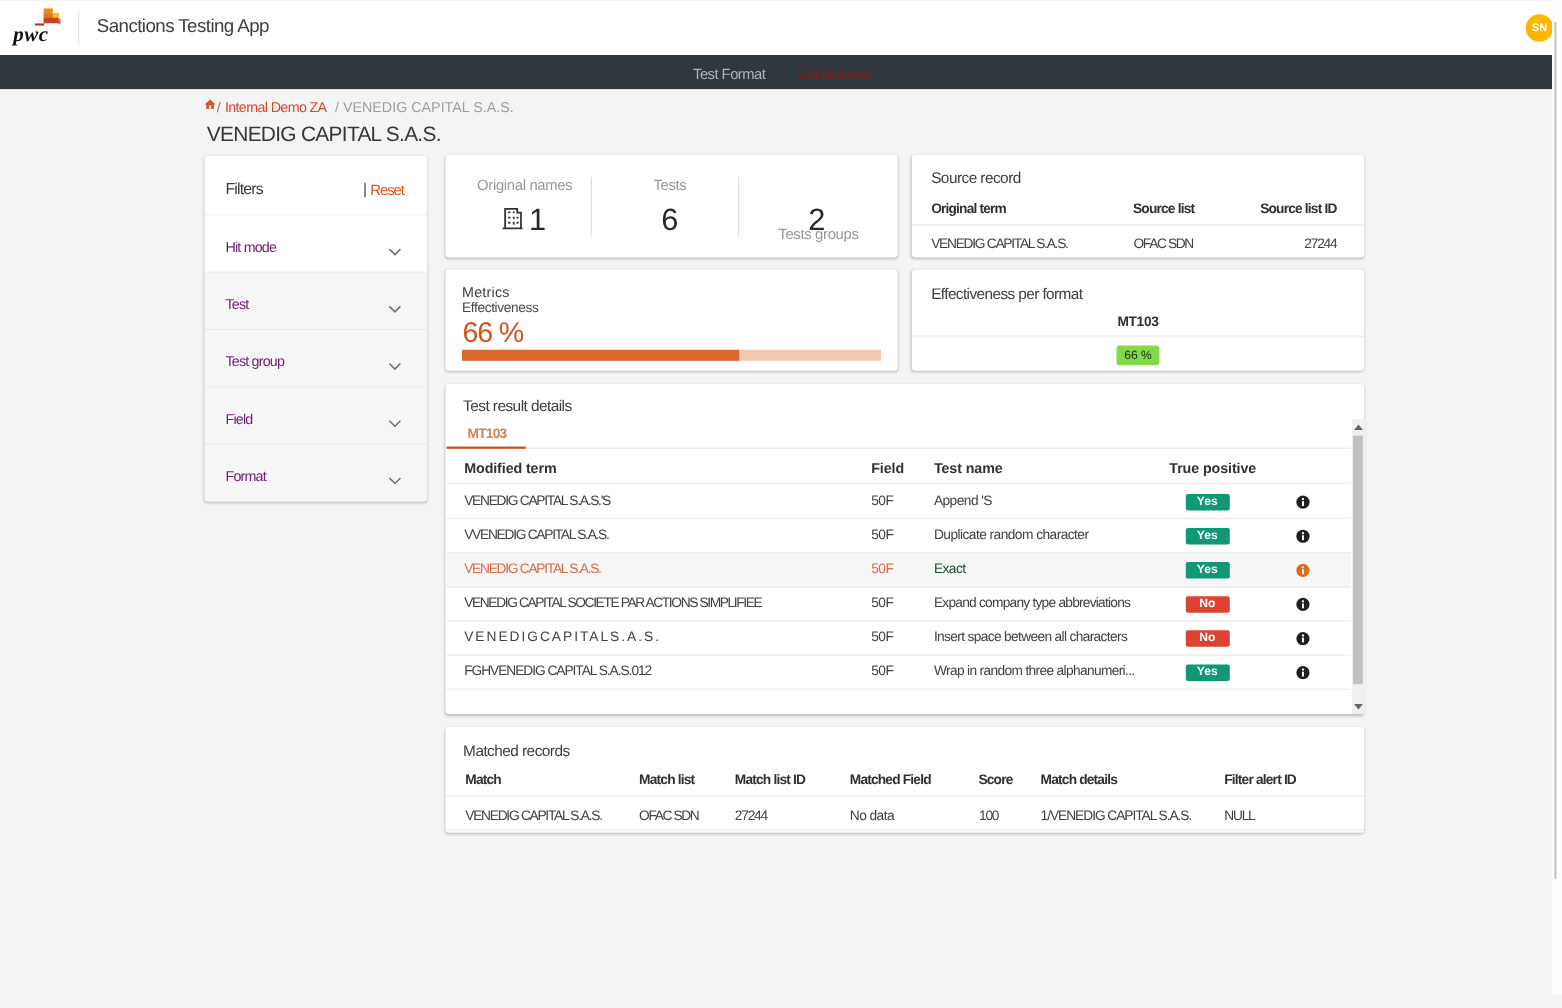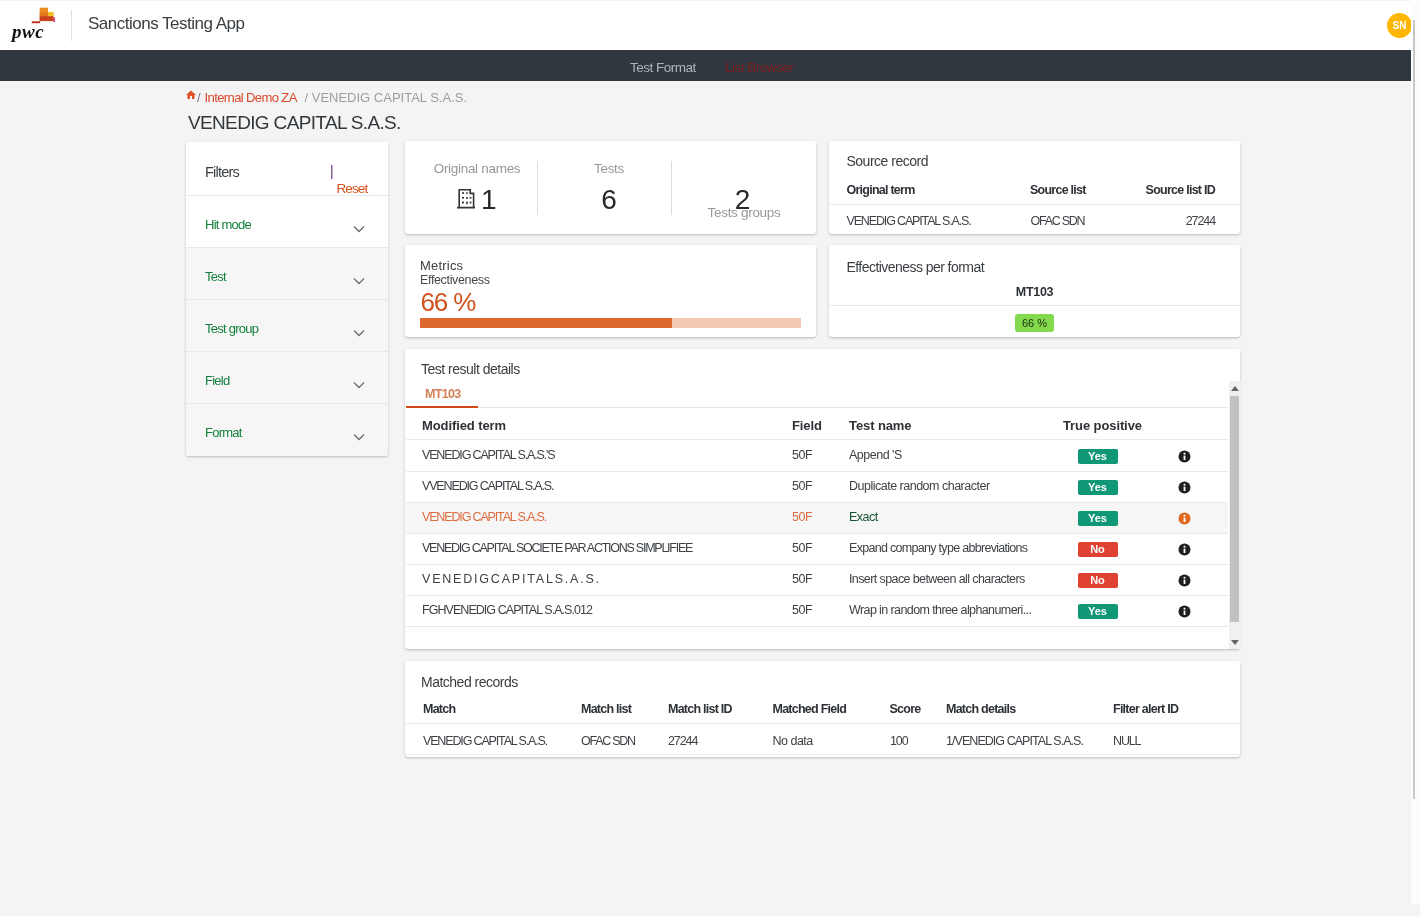--- a/index.html
+++ b/index.html
@@ -11,21 +11,21 @@
   .lbl { position:absolute; font-size:13.5px; color:#95989b; letter-spacing:-0.3px; }
   .th { position:absolute; font-size:13px; font-weight:bold; color:#2e3236; letter-spacing:-0.1px; white-space:nowrap; }
   .thc { position:absolute; font-size:12.5px; font-weight:bold; color:#2e3236; letter-spacing:-0.75px; white-space:nowrap; }
   .td { position:absolute; font-size:12.5px; color:#3e4246; letter-spacing:-0.5px; white-space:nowrap; }
   .tdu { position:absolute; font-size:12.5px; color:#3e4246; letter-spacing:-1.15px; white-space:nowrap; }
   .hr { position:absolute; height:1px; background:#e9e9e9; }
   .vr { position:absolute; width:1px; background:#dcdcdc; }
   .badge { position:absolute; width:40px; height:15px; border-radius:2px; color:#fff; font-size:11px; font-weight:bold; text-align:center; line-height:15px; }
   .byes { background:#0f9776; }
   .bno { background:#df4133; }
-  .flbl { position:absolute; font-size:13px; color:#15803d; letter-spacing:-0.75px; }
+  .flbl { position:absolute; font-size:13px; color:#701a75; letter-spacing:-0.75px; }
 </style>
 </head>
 <body>
 
 <div class="abs" style="left:0;top:0;width:1420px;height:50px;background:#fff;"></div>
 <div class="abs" style="left:0;top:0;width:1420px;height:1px;background:#f3f3f3;"></div>
 
 <svg class="abs" style="left:10px;top:4px;" width="50" height="40" viewBox="0 0 50 40">
   <rect x="29.7" y="3.7" width="8.3" height="13.2" fill="#e98b21"></rect>
   <rect x="29.7" y="8.6" width="8.3" height="3.8" fill="#e0781c"></rect>
@@ -54,21 +54,21 @@
 <div class="abs" style="left:197px;top:89.5px;font-size:13px;color:#75787b;">/</div>
 <div class="abs" style="left:204.5px;top:89.5px;font-size:13px;color:#d8492a;letter-spacing:-0.6px;text-align:center;">Internal Demo ZA</div>
 <div class="abs" style="left:304.5px;top:89.5px;font-size:13px;color:#9b9ea1;">/ VENEDIG CAPITAL S.A.S.</div>
 
 <div class="abs" style="left:188px;top:111.5px;font-size:19px;font-weight:500;color:#32373c;letter-spacing:-0.65px;">VENEDIG CAPITAL S.A.S.</div>
 
 <div class="card" style="left:186px;top:142px;width:202px;height:314px;overflow:hidden;">
   <div class="abs" style="left:0;top:0;width:202px;height:51px;background:#fff;"></div>
   <div class="abs" style="left:19px;top:22px;font-size:14.5px;color:#3a3e42;letter-spacing:-0.8px;">Filters</div>
   <div class="abs" style="left:144px;top:21px;font-size:14px;color:#653070;">|</div>
-  <div class="abs" style="left:150.5px;top:22.5px;font-size:13.5px;color:#d9531e;letter-spacing:-0.9px;margin-top:16px;">Reset</div>
+  <div class="abs" style="left:150.5px;top:22.5px;font-size:13.5px;color:#d9531e;letter-spacing:-0.9px;">Reset</div>
   <div class="hr" style="left:0;top:52.5px;width:202px;"></div>
   <div class="abs" style="left:0;top:53.5px;width:202px;height:51px;background:#fff;"></div>
   <div class="hr" style="left:0;top:104.5px;width:202px;"></div>
   <div class="abs" style="left:0;top:105.5px;width:202px;height:208.5px;background:#f6f6f6;"></div>
   <div class="hr" style="left:0;top:157px;width:202px;"></div>
   <div class="hr" style="left:0;top:209px;width:202px;"></div>
   <div class="hr" style="left:0;top:261px;width:202px;"></div>
 </div>
 <div class="flbl" style="left:205px;top:217px;">Hit mode</div>
 <div class="flbl" style="left:205px;top:269px;">Test</div>

